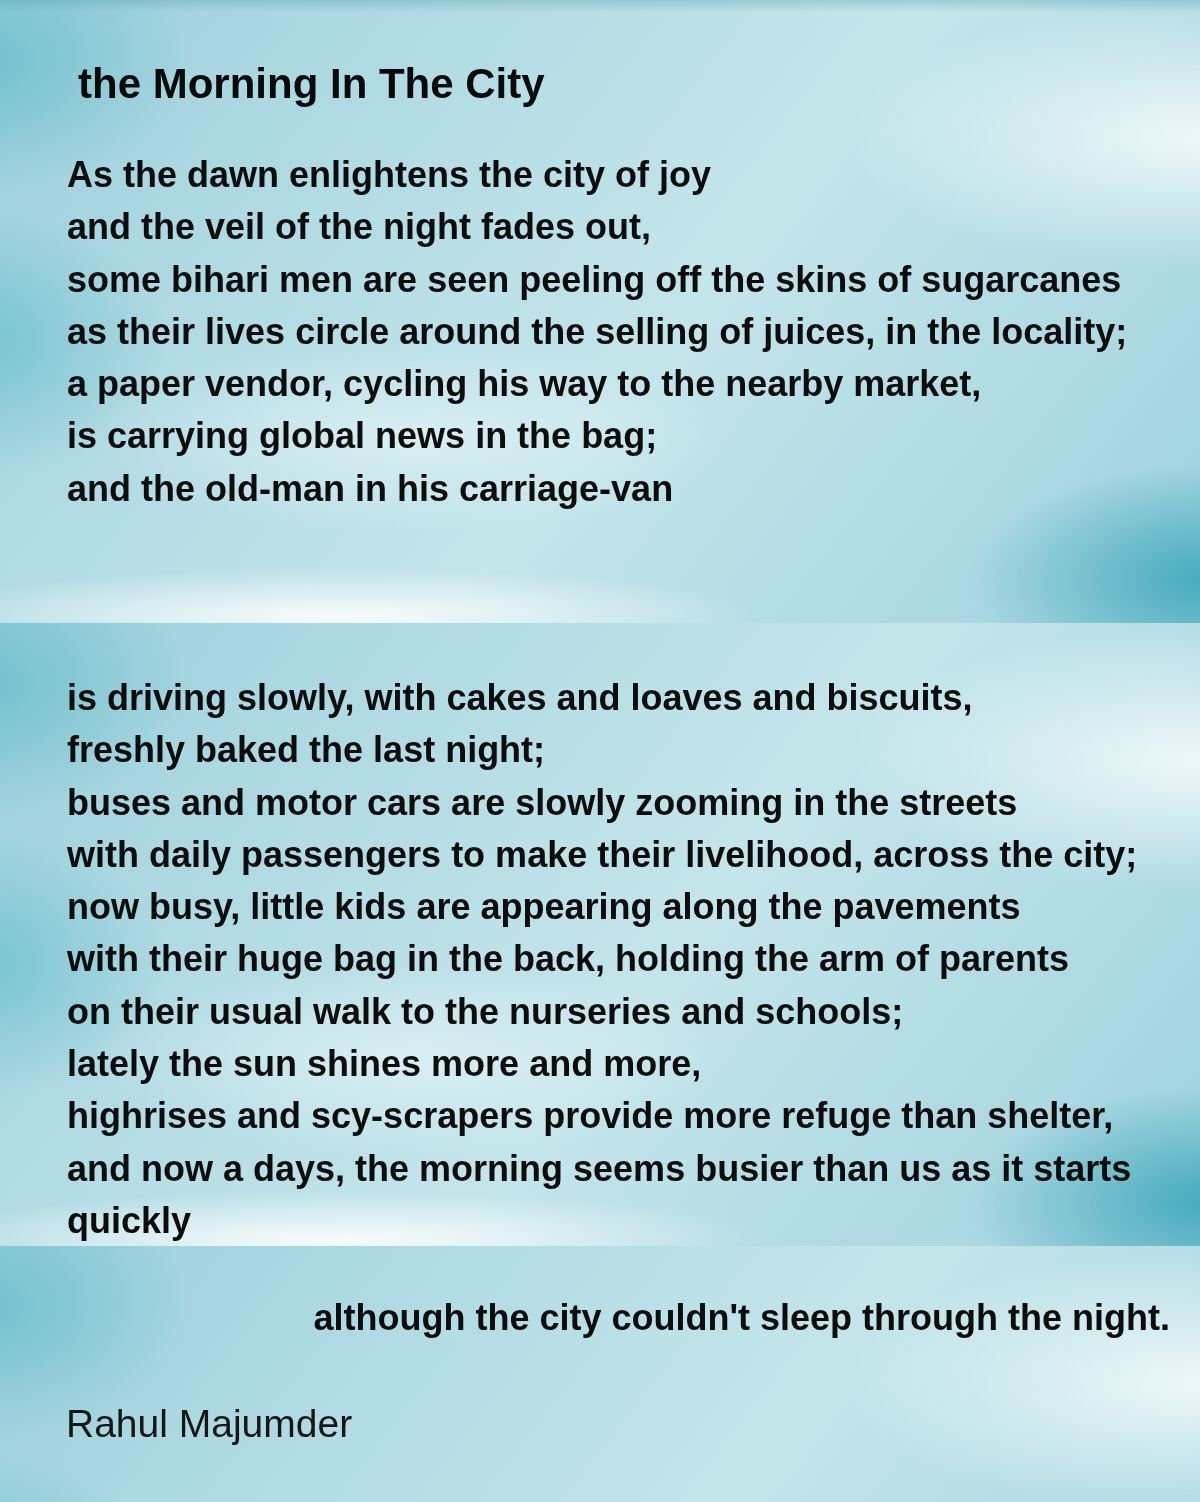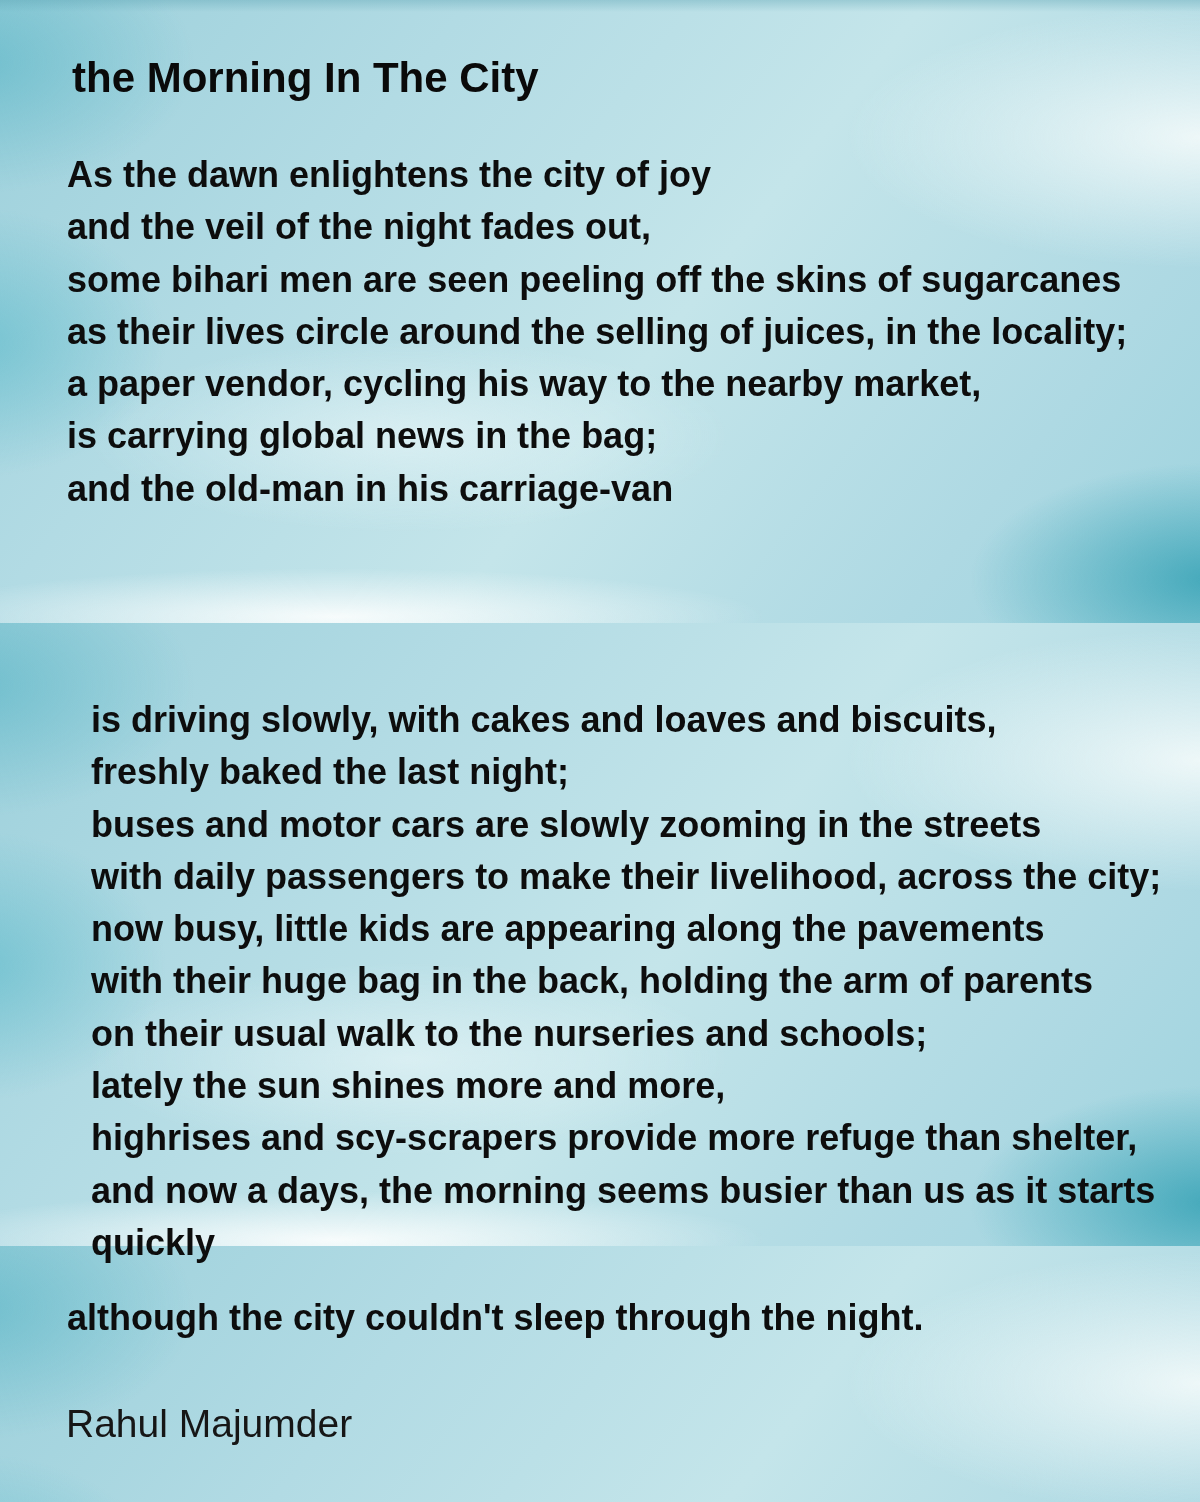--- a/index.html
+++ b/index.html
@@ -36,38 +36,38 @@
     position: absolute;
     left: 0; top: 0;
     width: 100%; height: 12px;
     background: linear-gradient(180deg, rgba(84,158,174,0.35), rgba(84,158,174,0));
     pointer-events: none;
   }
   .title {
     position: absolute;
     left: 64px;
     top: 44px;
-    margin: 8px;
+    margin: 14px;
     font-size: 42px;
     line-height: 52px;
     font-weight: bold;
     color: #0a0a0a;
   }
   .stanza {
     position: absolute;
     left: 67px;
     right: 30px;
     font-size: 36px;
     line-height: 52.3px;
     font-weight: bold;
     color: #0d0d0d;
   }
   .stanza-1 { top: 149px; }
-  .stanza-2 { top: 694px; margin-left: 24px; }
-  .stanza-3 { top: 1292px; }
+  .stanza-2 { top: 672px; }
+  .stanza-3 { top: 1292px; text-align: right; }
   .author {
     position: absolute;
     left: 66px;
     top: 1398px;
     font-size: 39px;
     line-height: 51px;
     font-weight: normal;
     color: #161616;
   }
 </style>

